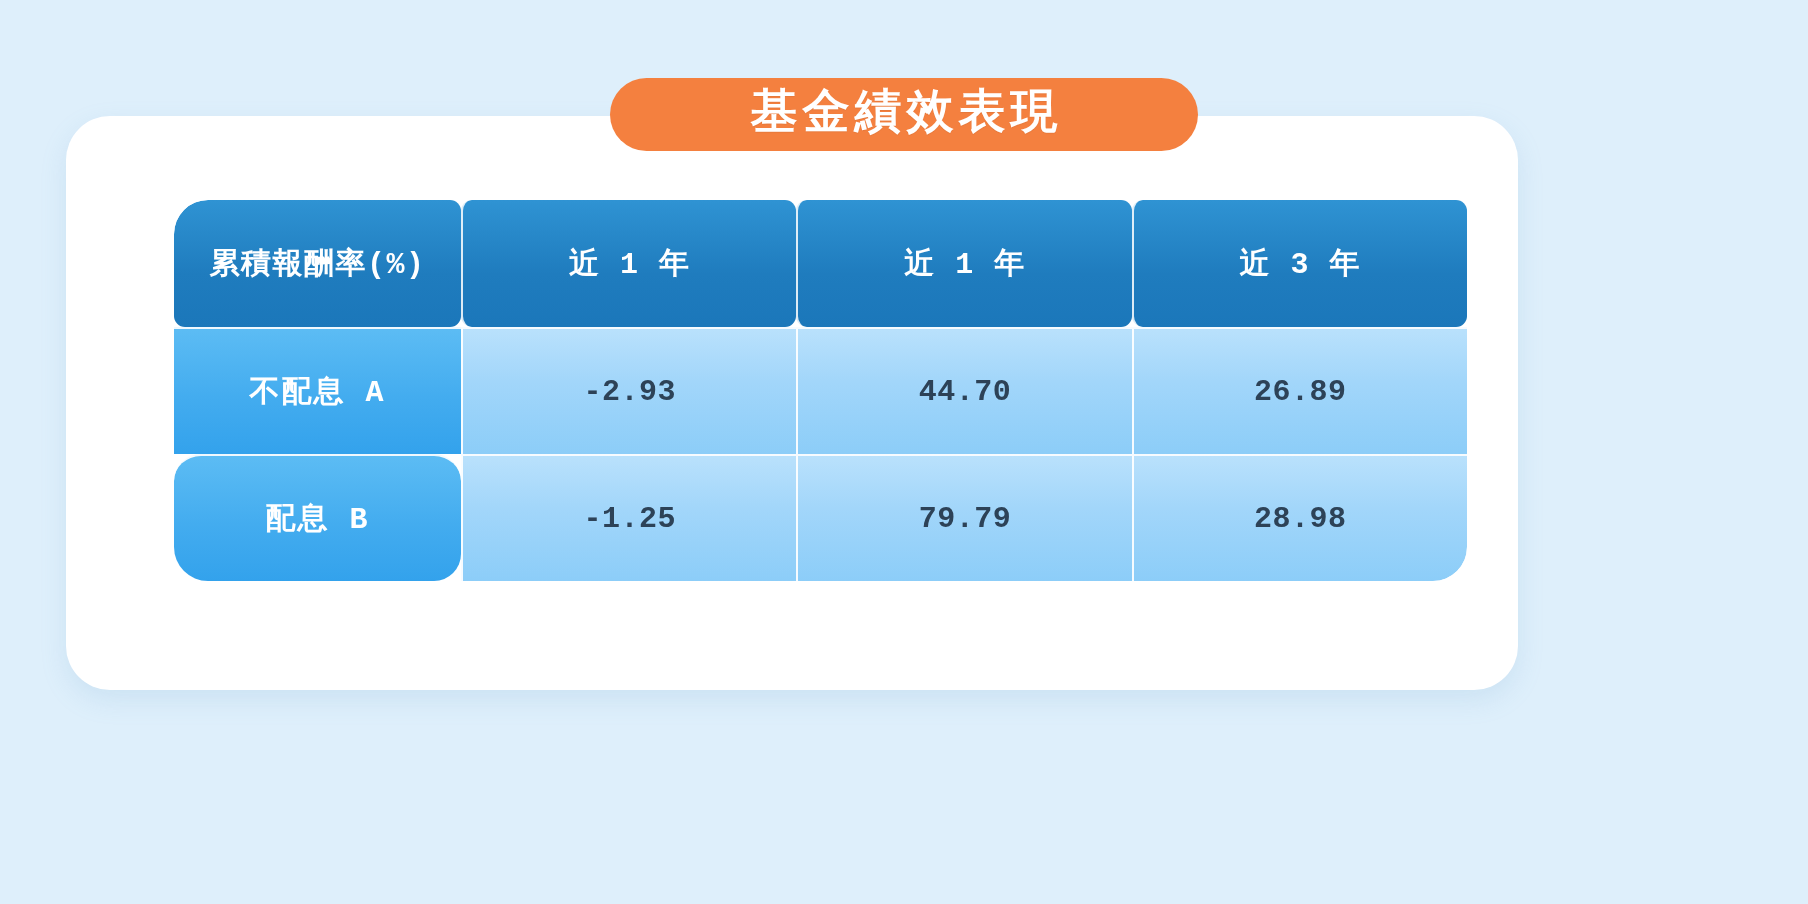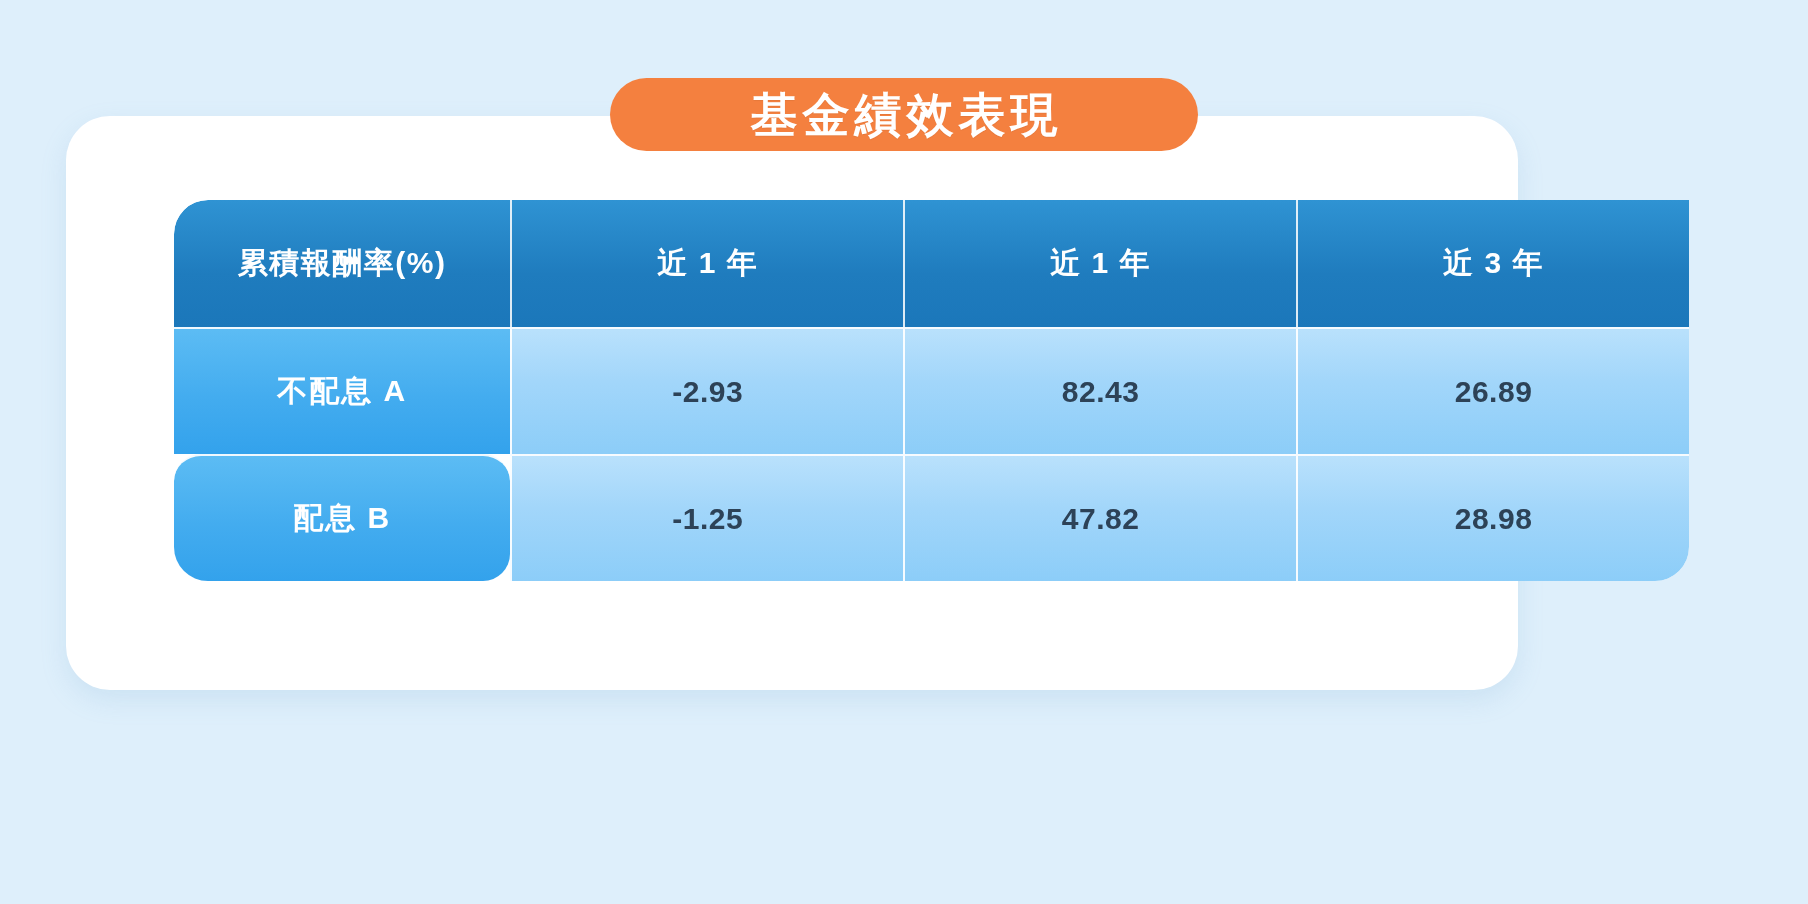--- a/index.html
+++ b/index.html
@@ -1,15 +1,15 @@
 <!DOCTYPE html>
 <html><head>
 <meta charset="utf-8">
 <style>
-  * { margin:0; padding:0; box-sizing:border-box; }
+  * { margin:0; padding:0; box-sizing:border-box;font-family:Liberation Mono, monospace; }
 
   html, body {
     width:1808px;
     height:904px;
     overflow:hidden;
   }
 
   body {
     background:#deeffb;
     font-family:"Liberation Sans","DejaVu Sans",sans-serif;
@@ -59,21 +59,21 @@
     text-shadow:0 1px 1px rgba(0,0,0,0.06);
     white-space:nowrap;
     padding-left:5px;
   }
 
   
   #perf-table {
     position:absolute;
     left:174px;
     top:200px;
-    width:1515px;
+    width:1293px;
     border-collapse:separate;
     border-spacing:0;
     table-layout:fixed;
     overflow:hidden;
     border-radius:34px 0 34px 34px;
   }
 
   #perf-table col.c-label { width:287px; }
   #perf-table col.c-val   { width:335.3px; }
 
@@ -87,20 +87,21 @@
     padding:0;
     position:relative;
   }
 
   
   thead th {
     color:#ffffff;
     letter-spacing:1.5px;
     background:linear-gradient(180deg,#2f93d3 0%,#1f7cbe 58%,#1b77ba 100%);
     border-left:2px solid rgba(255,255,255,0.85);
+    border-radius:11px;
   }
   thead th.first {
     border-left:none;
     border-top-left-radius:34px;
     background:linear-gradient(180deg,#2f93d3 0%,#1f7cbe 58%,#1b77ba 100%);
   }
   thead th .hdr-label { position:relative; z-index:2; }
 
   
   tbody td {
@@ -156,25 +157,25 @@
         </th>
         <th>
           <span class="hdr-label">近 3 年</span>
         </th>
       </tr>
     </thead>
     <tbody>
       <tr>
         <td class="rowlabel">不配息 A</td>
         <td class="value">-2.93</td>
-        <td class="value">82.43</td>
+        <td class="value">44.70</td>
         <td class="value">26.89</td>
       </tr>
       <tr>
         <td class="rowlabel">配息 B</td>
         <td class="value">-1.25</td>
-        <td class="value">47.82</td>
+        <td class="value">79.79</td>
         <td class="value">28.98</td>
       </tr>
     </tbody>
   </table>
 
 </div>
 
 </body></html>

